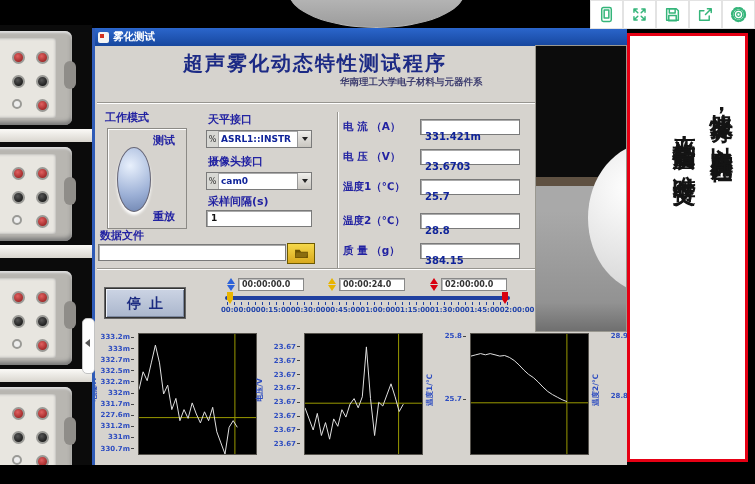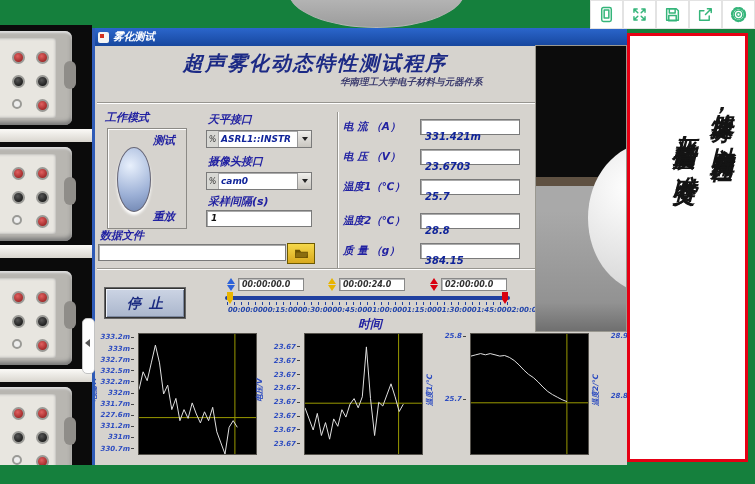--- a/index.html
+++ b/index.html
@@ -1,17 +1,17 @@
 <!DOCTYPE html>
 <html><head>
 <meta charset="utf-8">
 <style>
   html,body{margin:0;padding:0;background:#fff;}
-  .page{position:relative;width:755px;height:484px;background:#15803d;overflow:hidden;
-        font-family:"DejaVu Sans",sans-serif;font-style:italic;}
+  .page{position:relative;width:755px;height:484px;background:#000000;overflow:hidden;
+        font-family:"DejaVu Sans",sans-serif;}
 
   
   .dome{position:absolute;left:288px;top:-46px;width:175px;height:72px;border-radius:50%;
         background:linear-gradient(#dadada,#9c9c9c);border:1px solid #b5b5b5;}
   .photo-strip{position:absolute;left:0;top:25px;width:92px;height:440px;background:#0b0b0b;overflow:hidden;}
   .inst{position:absolute;left:-14px;width:86px;height:94px;background:#b8b6b1;border-radius:7px;
         box-shadow:inset 0 2px 2px #ddd, inset 0 -3px 4px #777;}
   .inst-face{position:absolute;left:8px;top:7px;width:62px;height:80px;background:#e8e6e0;border-radius:3px;
         box-shadow:inset 0 0 3px #999;}
   .inst-knob{position:absolute;right:-4px;top:30px;width:12px;height:28px;background:#8f8d89;border-radius:6px;}
@@ -84,21 +84,21 @@
         border-right:4.5px solid transparent;border-top:6px solid currentColor;}
   .tm-box{width:66px;height:13px;background:#fff;border:1px solid #888;box-shadow:inset 1px 1px 0 #bbb;
         font-size:8px;font-weight:bold;color:#333;padding:1px 0 0 3px;box-sizing:border-box;white-space:nowrap;}
   .track{position:absolute;left:130px;top:268px;width:285px;height:4px;background:#2040a0;border-radius:2px;}
   .pin{position:absolute;top:-4px;width:6px;height:12px;clip-path:polygon(0 0,100% 0,100% 60%,50% 100%,0 60%);}
   .pin.l{left:2px;background:#e8b400;}
   .pin.r{right:2px;background:#d80010;}
   .miniticks{position:absolute;left:132px;top:274px;width:282px;height:3px;
         background:repeating-linear-gradient(90deg,#2040a0 0 1px,transparent 1px 7px);}
   .axis-ticks{position:absolute;left:126px;top:278px;width:258px;display:flex;justify-content:flex-start;
-        font-size:7px;font-weight:bold;color:#2244aa;white-space:nowrap;margin-left:7px;}
+        font-size:7px;font-weight:bold;color:#2244aa;white-space:nowrap;}
   .time-label{position:absolute;left:130px;top:288px;width:290px;text-align:center;
         font-size:12px;font-weight:bold;color:#2222a2;}
 
   .camera{position:absolute;left:440px;top:17px;width:90px;height:285px;overflow:hidden;
         border:1px solid #9a9890;background:linear-gradient(#0c0c0c 0 46%, #5f5142 46% 49%, #a9a9a9 49% 58%, #929292 90%, #6f6f6f);}
   .sphere{position:absolute;left:52px;top:97px;width:124px;height:150px;border-radius:50%;
         background:radial-gradient(circle at 35% 30%, #ffffff, #dcdcdc 70%, #c2c2c2);}
 
   .charts{position:absolute;left:0;top:305px;height:124px;display:flex;}
   .chart{width:166px;position:relative;flex:none;}
@@ -300,21 +300,20 @@
         <span>00:00:00</span>
         <span>00:15:00</span>
         <span>00:30:00</span>
         <span>00:45:00</span>
         <span>01:00:00</span>
         <span>01:15:00</span>
         <span>01:30:00</span>
         <span>01:45:00</span>
         <span>02:00:00</span>
       </div>
-    <div class="time-label">时间</div>
 
     <div class="camera">
       <div class="sphere"></div>
     </div>
 
     <div class="charts" id="charts">
         <div class="chart">
           <div class="yaxis">
             <span class="ytitle">电流/A</span>
             <span class="ytick" style="top:4.4px">333.2m</span>

